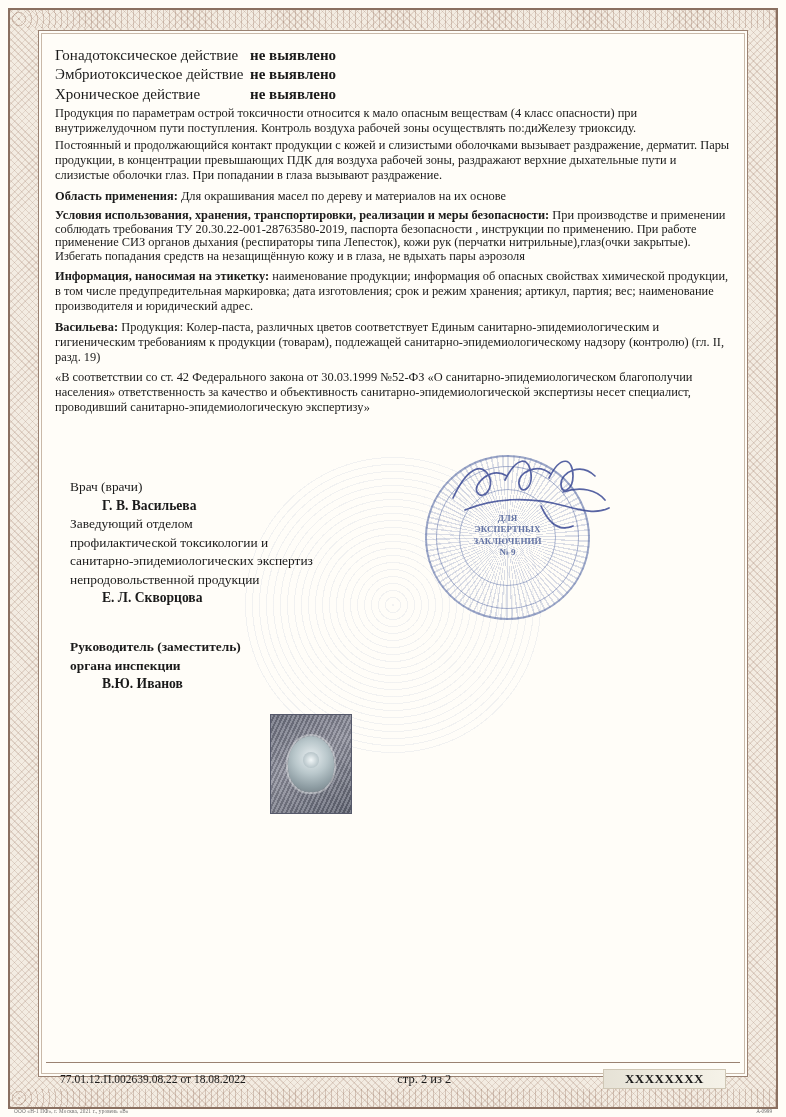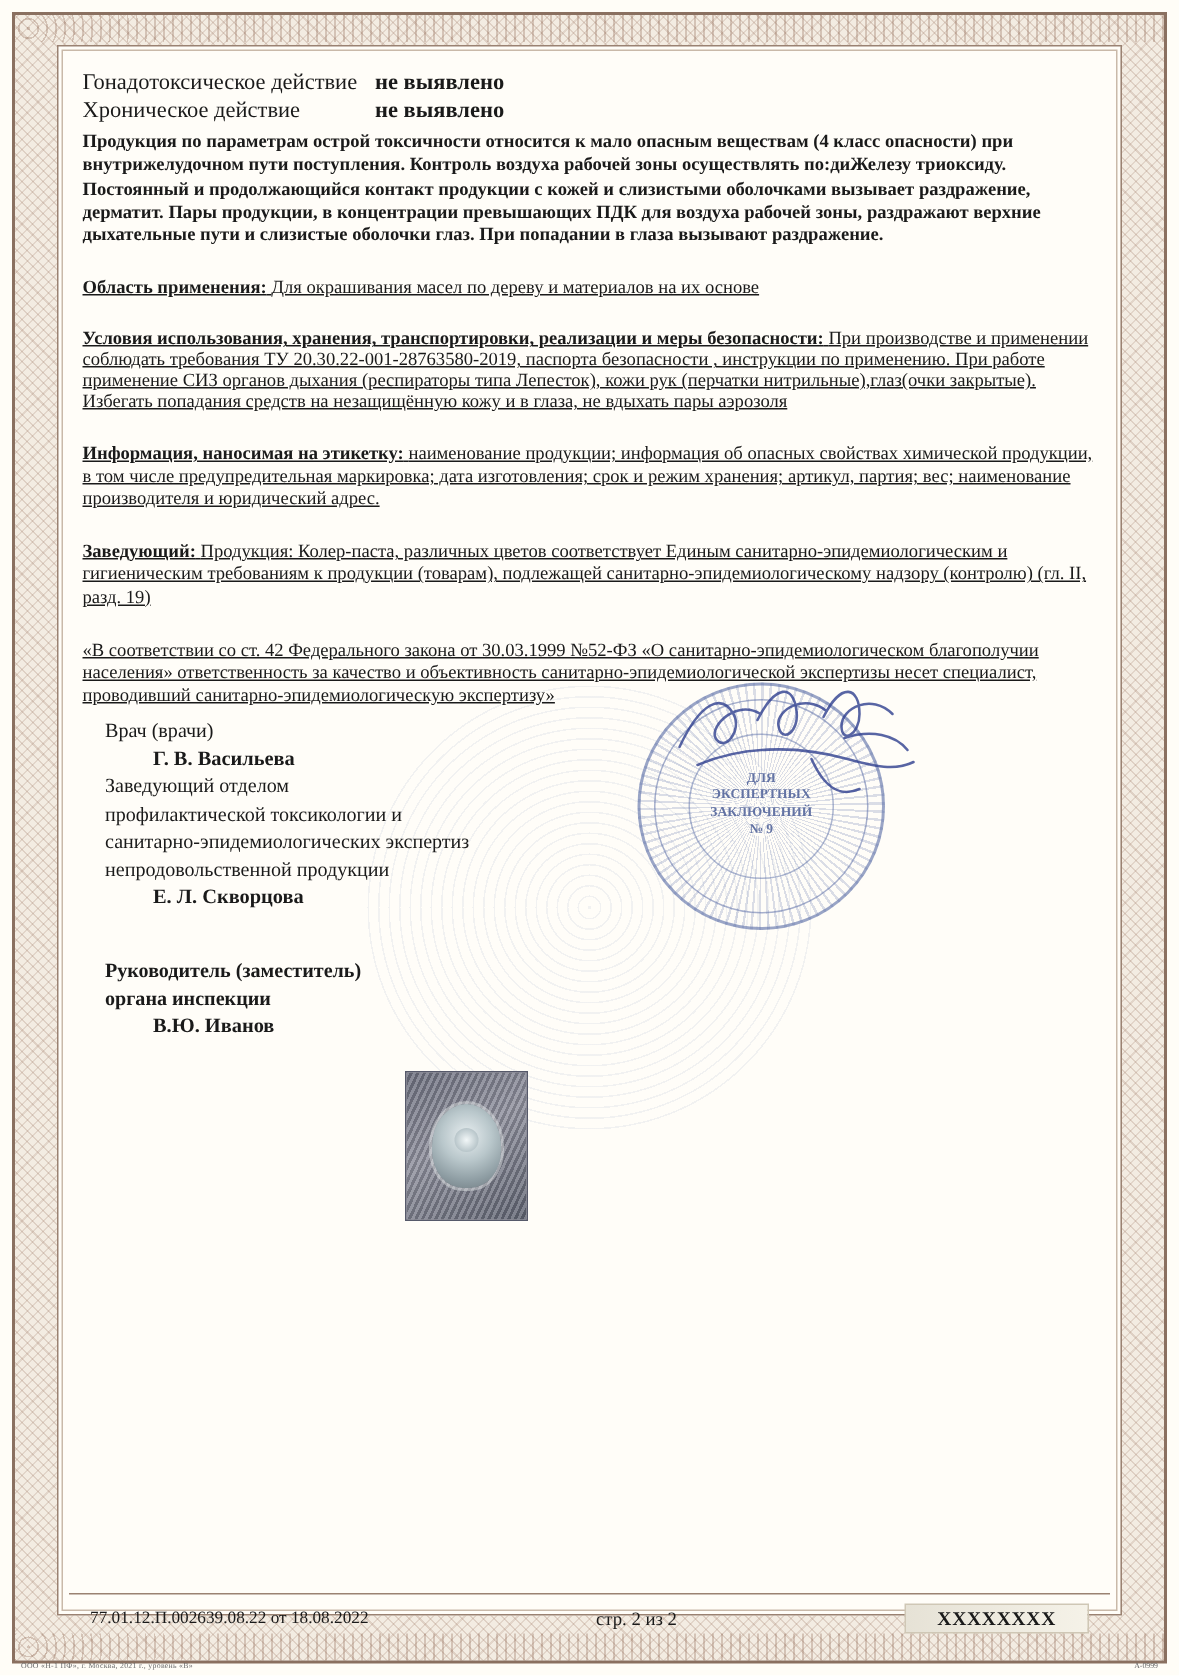--- a/index.html
+++ b/index.html
@@ -98,25 +98,23 @@
     padding: 0 0 1px 0;
     font-size: 15px;
     vertical-align: top;
   }
   .tox-table td.label { width: 195px; }
   .tox-table td.value { font-weight: bold; }
 
   p.para {
     margin: 0 0 2px 0;
     text-align: left;
-    font-weight: bold;
   }
   p.block {
-    margin: 20px 0 0 0;
-    text-decoration: underline;
+    margin: 5px 0 0 0;
   }
   .b { font-weight: bold; }
   .tight { line-height: 1.12; }
 
   
   .sig-section {
     position: absolute;
     left: 70px;
     top: 478px;
     width: 650px;
@@ -301,20 +299,24 @@
 
   <div class="content">
 
     <table class="tox-table">
       <tbody>
         <tr>
           <td class="label">Гонадотоксическое действие</td>
           <td class="value">не выявлено</td>
         </tr>
         <tr>
+          <td class="label">Эмбриотоксическое действие</td>
+          <td class="value">не выявлено</td>
+        </tr>
+        <tr>
           <td class="label">Хроническое действие</td>
           <td class="value">не выявлено</td>
         </tr>
       </tbody>
     </table>
 
     <p class="para">Продукция по параметрам острой токсичности относится к мало опасным веществам (4 класс опасности) при внутрижелудочном пути поступления. Контроль воздуха рабочей зоны осуществлять по:диЖелезу триоксиду.</p>
     <p class="para">Постоянный и продолжающийся контакт продукции с кожей и слизистыми оболочками вызывает раздражение, дерматит. Пары продукции, в концентрации превышающих ПДК для воздуха рабочей зоны, раздражают верхние дыхательные пути и слизистые оболочки глаз. При попадании в глаза вызывают раздражение.</p>
 
     <p class="block">
@@ -326,21 +328,21 @@
       <span class="b">Условия использования, хранения, транспортировки, реализации и меры безопасности:</span>
       <span>При производстве и применении соблюдать требования ТУ 20.30.22-001-28763580-2019, паспорта безопасности , инструкции по применению. При работе применение СИЗ органов дыхания (респираторы типа Лепесток), кожи рук (перчатки нитрильные),глаз(очки закрытые). Избегать попадания средств на незащищённую кожу и в глаза, не вдыхать пары аэрозоля</span>
     </p>
 
     <p class="block">
       <span class="b">Информация, наносимая на этикетку:</span>
       <span>наименование продукции; информация об опасных свойствах химической продукции, в том числе предупредительная маркировка; дата изготовления; срок и режим хранения; артикул, партия; вес; наименование производителя и юридический адрес.</span>
     </p>
 
     <p class="block">
-      <span class="b">Заведующий:</span>
+      <span class="b">Васильева:</span>
       <span>Продукция: Колер-паста, различных цветов соответствует Единым санитарно-эпидемиологическим и гигиеническим требованиям к продукции (товарам), подлежащей санитарно-эпидемиологическому надзору (контролю) (гл. II, разд. 19)</span>
     </p>
 
     <p class="block">«В соответствии со ст. 42 Федерального закона от 30.03.1999 №52-ФЗ «О санитарно-эпидемиологическом благополучии населения» ответственность за качество и объективность санитарно-эпидемиологической экспертизы несет специалист, проводивший санитарно-эпидемиологическую экспертизу»</p>
   </div>
 
   <div class="sig-section">
 
     <div class="sig-row">
       <div class="sig-left">Врач (врачи)</div>

